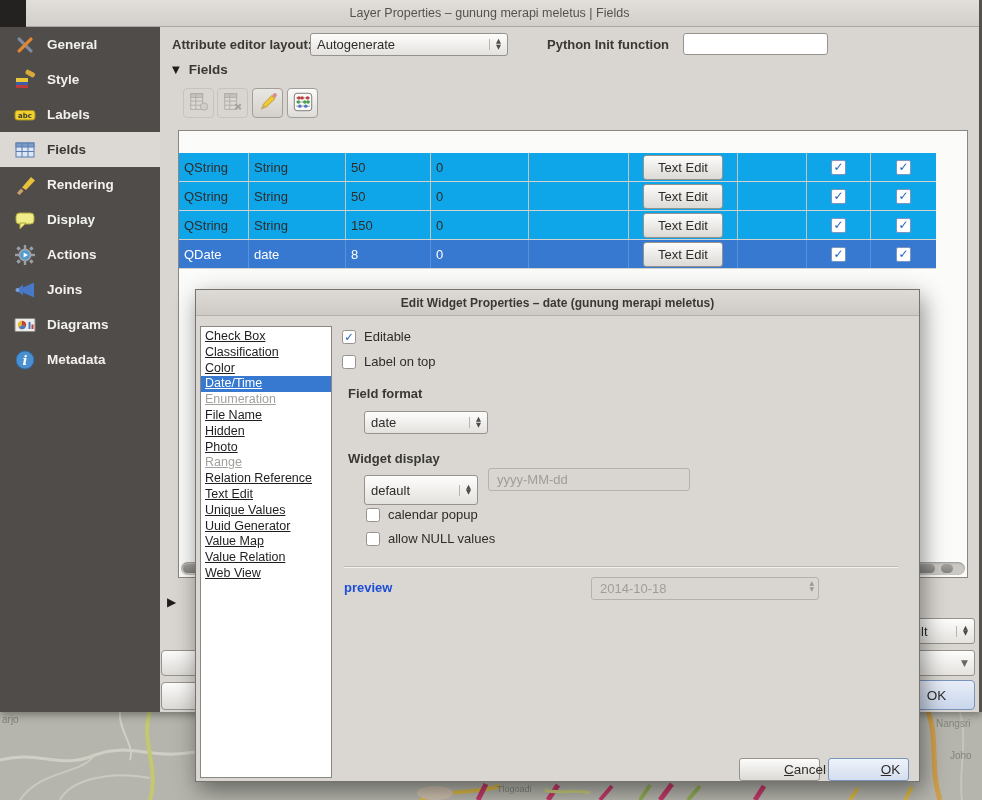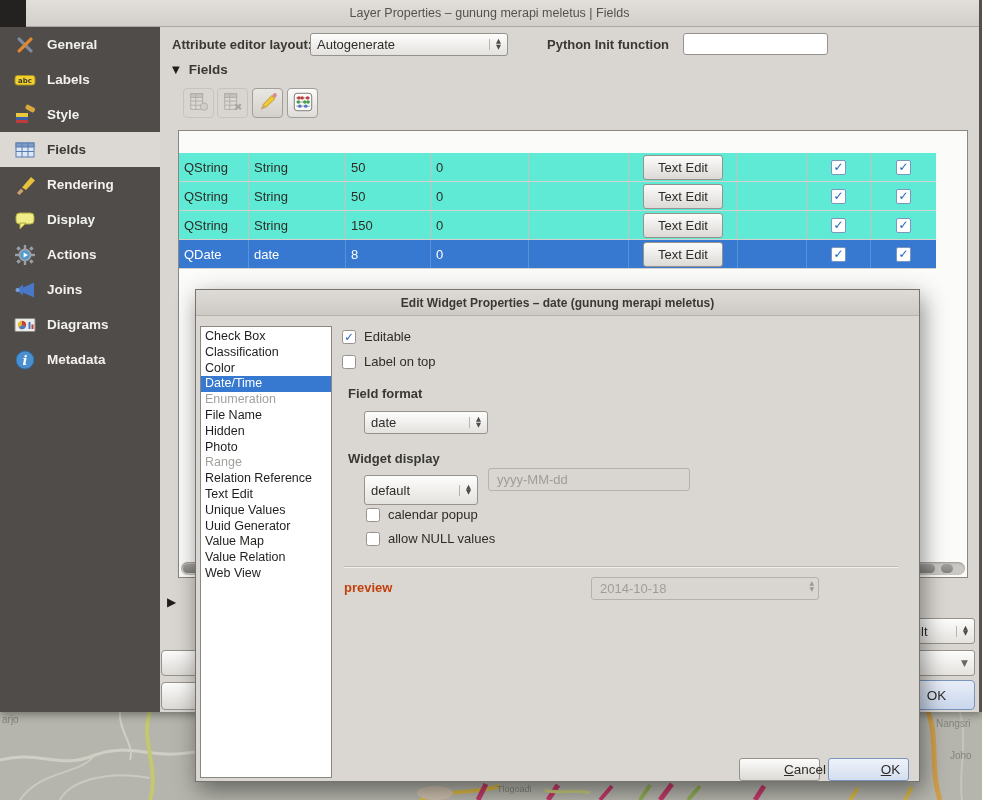--- a/index.html
+++ b/index.html
@@ -24,40 +24,40 @@
   .combo .spin{margin-left:auto;border-left:1px solid #b8b5b0;padding-left:6px;display:flex;flex-direction:column;font-size:6.5px;line-height:5.5px;color:#4e4c48;font-family:"DejaVu Sans",sans-serif;}
   .combo .drop{margin-left:auto;font-size:9px;color:#6a6762;font-family:"DejaVu Sans",sans-serif;}
   .tinput{position:absolute;background:#fff;border:1px solid #96938e;border-radius:3px;box-sizing:border-box;}
   .group-tri{font-size:10px;color:#1e1d1b;font-family:"DejaVu Sans",sans-serif;}
   .toolbtn{position:absolute;width:31px;height:30px;border:1px solid #a29f9a;border-radius:4px;background:linear-gradient(#fbfbfa,#dedcd8);display:flex;align-items:center;justify-content:center;box-sizing:border-box;}
   .toolbtn.dis{background:#d9d6d1;border-color:#c2bfba;opacity:.8;}
   
   .tview{position:absolute;left:178px;top:130px;width:790px;height:448px;background:#fbfbfa;border:1px solid #8a8782;box-sizing:border-box;}
   .thead{position:absolute;left:0;top:0;height:22px;display:flex;background:linear-gradient(#f4f3f1,#dbd9d5);border-bottom:1px solid #b2afaa;box-sizing:border-box;}
   .th{display:flex;align-items:center;justify-content:center;font-weight:bold;font-size:12.5px;color:#33312e;border-right:1px solid #c0bdb8;box-sizing:border-box;height:100%;}
-  .trow{position:absolute;left:0;height:29px;display:flex;background:#5eead4;border-bottom:1px solid #d5d2ce;box-sizing:border-box;}
+  .trow{position:absolute;left:0;height:29px;display:flex;background:#0ea5e9;border-bottom:1px solid #d5d2ce;box-sizing:border-box;}
   .trow.sel{background:#3778d0;color:#fff;}
   .td{display:flex;align-items:center;padding-left:5px;border-right:1px solid #c6c3be;box-sizing:border-box;height:100%;font-size:13px;}
   .trow.sel .td{border-right-color:#5b90da;}
   .td.center{justify-content:center;padding-left:0;}
   .minibtn{height:23px;padding:0 14px;background:linear-gradient(#fcfcfb,#dcdad6);border:1px solid #96938e;border-radius:3px;font-size:13px;color:#2e2c29;display:flex;align-items:center;}
   .cb{width:15px;height:15px;background:#fff;border:1px solid #7e96bf;border-radius:2px;display:flex;align-items:center;justify-content:center;font-size:12px;color:#1d5fbf;font-weight:bold;font-family:"DejaVu Sans",sans-serif;box-sizing:border-box;}
   
   .hscroll{position:absolute;left:2px;bottom:2px;width:784px;height:13px;background:#cbc8c3;border-radius:7px;box-shadow:inset 0 1px 2px rgba(0,0,0,.25);}
   .hscroll .handle{position:absolute;left:2px;top:2px;width:752px;height:9px;border-radius:5px;background:linear-gradient(#a3a19d,#85837f);}
   .hscroll .nub{position:absolute;left:760px;top:2px;width:12px;height:9px;border-radius:5px;background:linear-gradient(#a3a19d,#85837f);}
   
   .ghostbtn{position:absolute;background:linear-gradient(#fcfcfb,#d9d6d1);border:1px solid #96938e;border-radius:4px;box-sizing:border-box;}
   .okmain{display:flex;align-items:center;justify-content:center;font-size:13.5px;background:linear-gradient(#e8eef8,#c9d6ec);border:1px solid #7a94bc;}
   
   .dialog{position:absolute;left:195px;top:289px;width:725px;height:493px;background:#dad7d2;border:1px solid #76736e;box-shadow:3px 8px 22px rgba(0,0,0,.45);box-sizing:border-box;}
   .dtitle{position:absolute;left:0;top:0;width:100%;height:26px;background:linear-gradient(#dedbd6,#cecbc6);border-bottom:1px solid #b5b2ad;box-sizing:border-box;}
   .dtitle .txt{position:absolute;left:0;right:0;top:6px;text-align:center;font-weight:bold;font-size:12px;color:#3a3833;}
   .listbox{position:absolute;left:4px;top:36px;width:132px;height:452px;background:#fff;border:1px solid #8a8782;box-sizing:border-box;overflow:hidden;padding-top:2px;}
-  .li{height:15.8px;line-height:15.8px;padding-left:4px;font-size:12.5px;color:#1f1e1c;white-space:nowrap;}
+  .li{height:15.8px;line-height:15.8px;padding-left:4px;font-size:12.5px;color:#1f1e1c;white-space:nowrap;text-decoration:underline;}
   .li.sel{background:#3778d0;color:#fff;}
   .li.dis{color:#a3a19d;}
   .dcheck{width:14px;height:14px;background:#fff;border:1px solid #96938e;border-radius:2.5px;display:inline-flex;align-items:center;justify-content:center;font-size:11.5px;font-weight:bold;color:#2563c4;font-family:"DejaVu Sans",sans-serif;box-sizing:border-box;flex:none;}
   .chkrow{position:absolute;display:flex;align-items:center;gap:8px;font-size:13px;color:#2e2c29;}
   .disfield{position:absolute;background:#d9d6d1;border:1px solid #b5b2ad;border-radius:3px;box-sizing:border-box;display:flex;align-items:center;padding:0 8px;color:#a09d98;font-size:13px;}
   .divline{position:absolute;height:1px;background:#bcb9b4;border-bottom:1px solid #f0efec;}
   .dlgbtn{position:absolute;height:23px;width:81px;background:linear-gradient(#fcfcfb,#dcdad6);border:1px solid #96938e;border-radius:3px;font-size:13.5px;color:#2e2c29;display:block;text-align:center;line-height:21px;box-sizing:border-box;}
   .dlgbtn.def{background:linear-gradient(#eef3fb,#d4deee);border-color:#7a94bc;}
   .dlgbtn .t::first-letter{text-decoration:underline;}
   .dlgbtn .t{display:block;margin-left:44px;}
@@ -108,36 +108,36 @@
             <svg viewBox="0 0 22 22" width="22" height="22">
               <rect x="9.5" y="1" width="3.2" height="20" rx="1.4" fill="#7e8aa0" transform="rotate(-45 11 11)"></rect>
               <rect x="9.5" y="1" width="3.2" height="20" rx="1.4" fill="#e2862f" transform="rotate(45 11 11)"></rect>
             </svg>
           </span>
         <span>General</span>
       </div>
       <div class="side-item">
         <span class="ic">
             <svg viewBox="0 0 22 22" width="22" height="22">
-              <rect x="1" y="6.5" width="20" height="9.5" rx="2.5" fill="#f2d02e" stroke="#a8901e"></rect>
-              <text x="11" y="14" font-size="7" font-weight="bold" text-anchor="middle" fill="#3a3a33" font-family="DejaVu Sans,sans-serif">abc</text>
-            </svg>
-          </span>
-        <span>Labels</span>
-      </div>
-      <div class="side-item">
-        <span class="ic">
-            <svg viewBox="0 0 22 22" width="22" height="22">
               <rect x="2" y="9" width="12" height="4" fill="#e8c83a"></rect>
               <rect x="2" y="13" width="12" height="3" fill="#3a5fa8"></rect>
               <rect x="2" y="16" width="12" height="3" fill="#c03a3a"></rect>
               <rect x="11" y="2" width="10" height="5" rx="2" fill="#d8a83a" transform="rotate(28 16 5)"></rect>
             </svg>
           </span>
         <span>Style</span>
+      </div>
+      <div class="side-item">
+        <span class="ic">
+            <svg viewBox="0 0 22 22" width="22" height="22">
+              <rect x="1" y="6.5" width="20" height="9.5" rx="2.5" fill="#f2d02e" stroke="#a8901e"></rect>
+              <text x="11" y="14" font-size="7" font-weight="bold" text-anchor="middle" fill="#3a3a33" font-family="DejaVu Sans,sans-serif">abc</text>
+            </svg>
+          </span>
+        <span>Labels</span>
       </div>
       <div class="side-item sel">
         <span class="ic">
             <svg viewBox="0 0 22 22" width="22" height="22">
               <rect x="2" y="4" width="18" height="14" fill="#dce6f4" stroke="#5b7db0"></rect>
               <rect x="2" y="4" width="18" height="4" fill="#7d9cc8" stroke="#5b7db0"></rect>
               <path d="M8 4v14 M14 4v14 M2 12.5h18" stroke="#5b7db0" fill="none"></path>
             </svg>
           </span>
         <span>Fields</span>
@@ -425,21 +425,21 @@
       <span class="dcheck"></span>
       <span>calendar popup</span>
     </div>
     <div class="chkrow" style="left:170px;top:241px;">
       <span class="dcheck"></span>
       <span>allow NULL values</span>
     </div>
 
     <div class="divline" style="left:148px;top:276px;width:554px;"></div>
 
-    <div class="abs" style="left:148px;top:290px;font-weight:bold;color:#c2410c;">preview</div>
+    <div class="abs" style="left:148px;top:290px;font-weight:bold;color:#1d4ed8;">preview</div>
     <div class="disfield" style="left:395px;top:287px;width:228px;height:23px;padding-right:20px;">
       <span>2014-10-18</span>
       <span style="position:absolute;right:4px;top:2px;display:flex;flex-direction:column;font-size:6px;line-height:6px;color:#9a9792;font-family:'DejaVu Sans',sans-serif;">
           <span>▲</span>
           <span>▼</span>
         </span>
     </div>
 
     <div class="dlgbtn" style="left:543px;top:468px;">
       <span class="t">Cancel</span>

